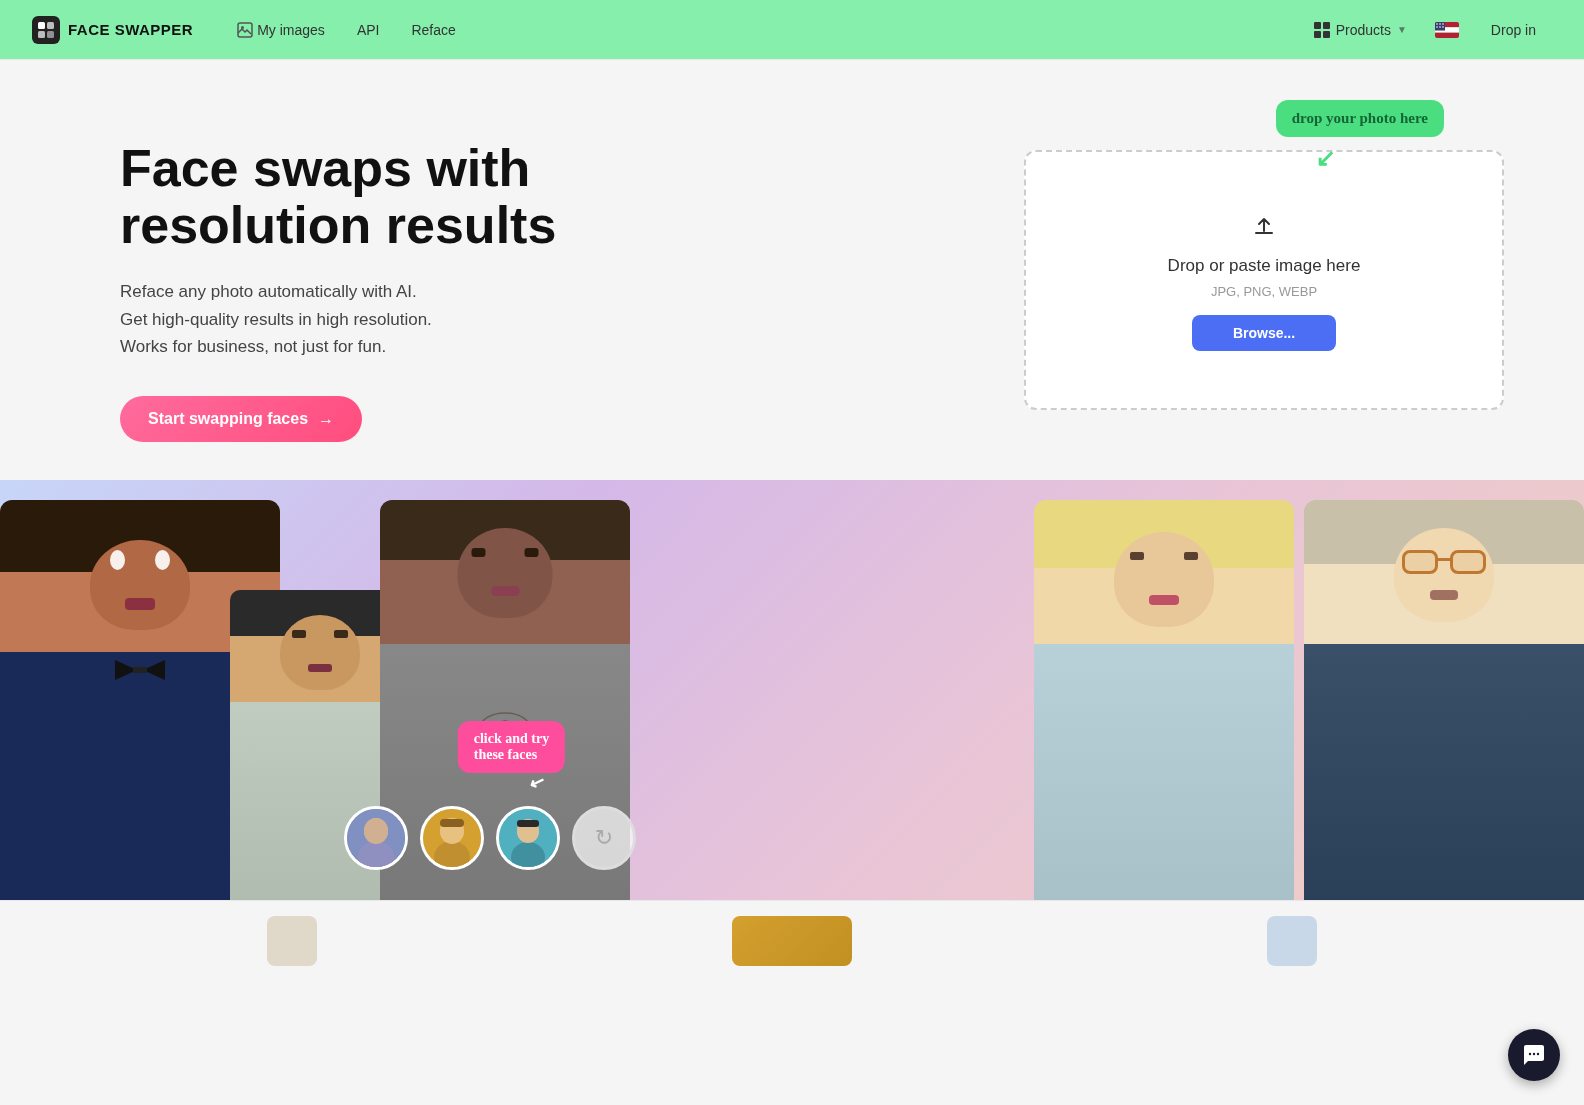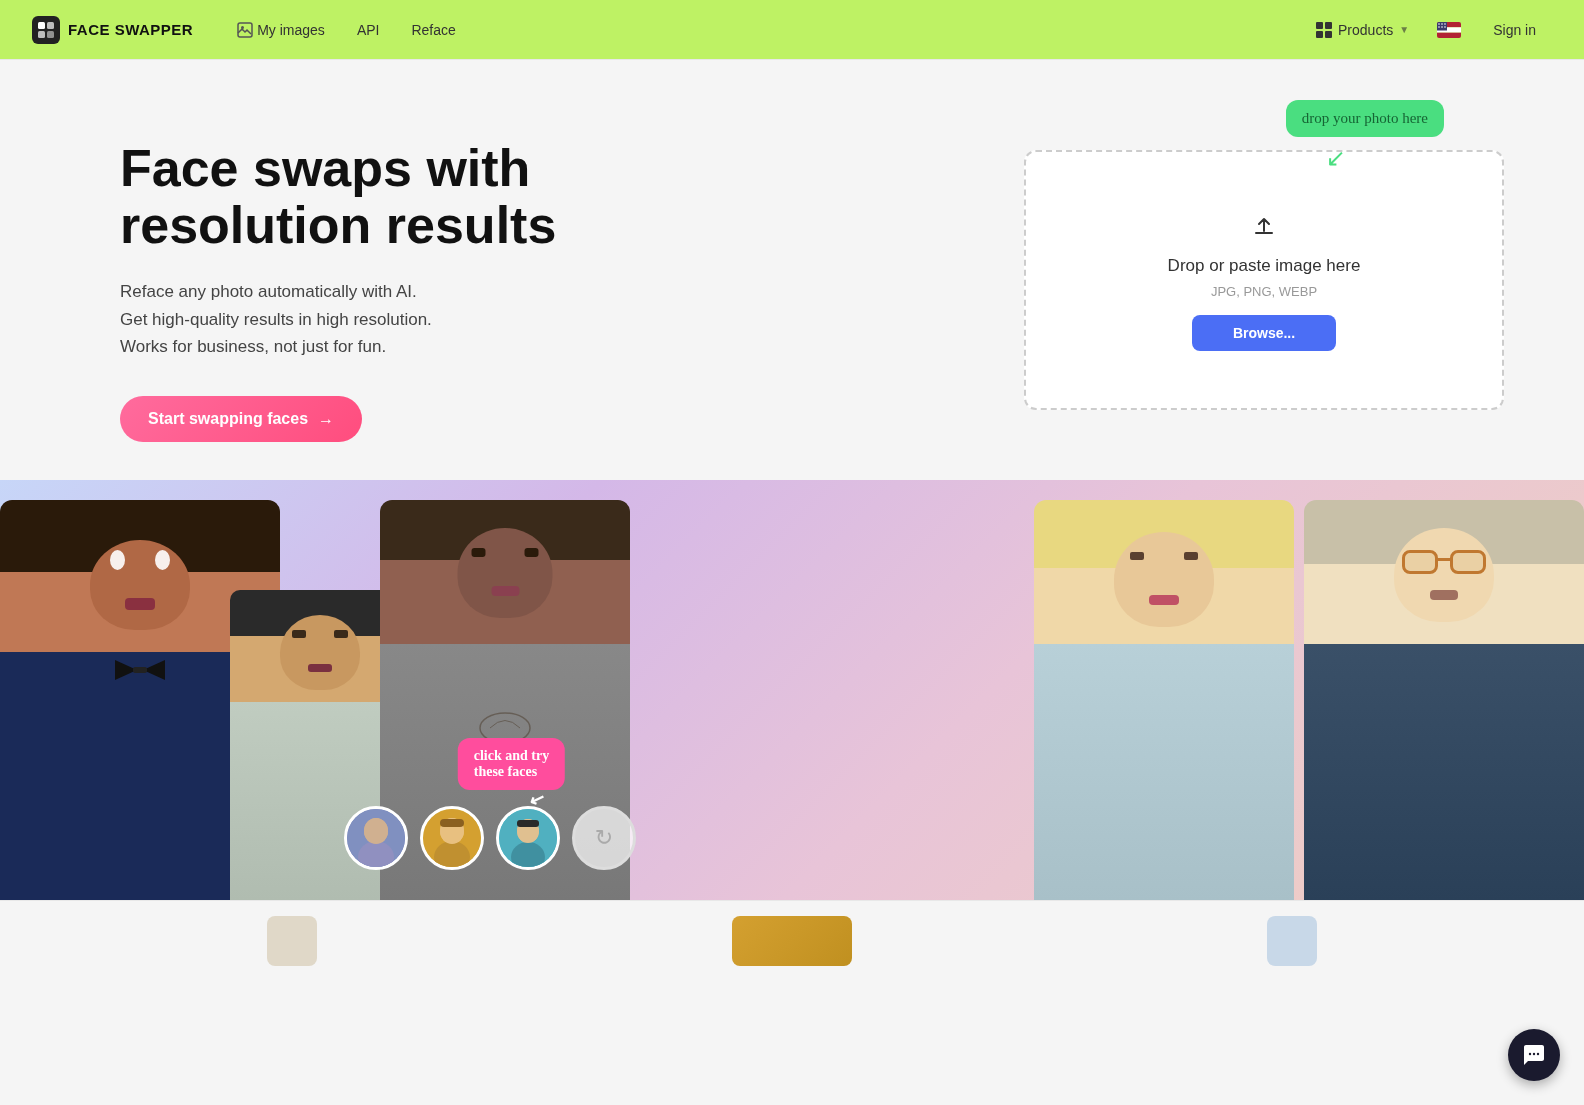--- a/index.html
+++ b/index.html
@@ -4,21 +4,21 @@
   <style>
     * { box-sizing: border-box; margin: 0; padding: 0; }
     body { font-family: -apple-system, BlinkMacSystemFont, 'Segoe UI', sans-serif; background: #f5f5f5; overflow-x: hidden; }
 
     
     .navbar {
       display: flex;
       align-items: center;
       padding: 0 32px;
       height: 60px;
-      background: #bef264;
+      background: #86efac;
       border-bottom: 1px solid #e8e8e8;
       position: relative;
       z-index: 100;
     }
     .nav-logo {
       display: flex;
       align-items: center;
       gap: 8px;
       font-weight: 700;
       font-size: 15px;
@@ -133,21 +133,21 @@
       flex: 0 0 480px;
       position: relative;
     }
     .drop-tooltip {
       position: absolute;
       top: -20px;
       right: 60px;
       background: #4ade80;
       color: #166534;
       font-size: 15px;
-      font-weight: 400;
+      font-weight: 700;
       padding: 10px 16px;
       border-radius: 12px;
       font-family: 'Comic Sans MS', cursive;
       white-space: nowrap;
       z-index: 10;
     }
     .drop-tooltip::after {
       content: '';
       position: absolute;
       bottom: -18px;
@@ -393,21 +393,21 @@
         <rect width="10" height="8.5" fill="#3C3B6E"></rect>
         <circle cx="2" cy="2" r="0.8" fill="white"></circle>
         <circle cx="5" cy="2" r="0.8" fill="white"></circle>
         <circle cx="8" cy="2" r="0.8" fill="white"></circle>
         <circle cx="2" cy="5" r="0.8" fill="white"></circle>
         <circle cx="5" cy="5" r="0.8" fill="white"></circle>
         <circle cx="8" cy="5" r="0.8" fill="white"></circle>
       </svg>
     </div>
     <div class="nav-signin">
-      <span>Sign in</span>
+      <span>Drop in</span>
     </div>
   </div>
 </nav>
 
 <section class="hero">
   <div class="hero-left">
     <h1 class="hero-title">
       <span>Face swaps with</span><br>
       <span>resolution results</span>
     </h1>
@@ -504,21 +504,21 @@
         <div style="position:absolute; top: 7%; left: 50%; transform: translateX(-50%); width: 100px; height: 94px; background: #f0d8b0; border-radius: 50% 50% 45% 45%;">
 
           <div style="position:absolute; top: 22px; left: 8px; width: 36px; height: 24px; border: 3px solid #c07830; border-radius: 8px; background: rgba(200,170,100,0.15);"></div>
           <div style="position:absolute; top: 22px; right: 8px; width: 36px; height: 24px; border: 3px solid #c07830; border-radius: 8px; background: rgba(200,170,100,0.15);"></div>
           <div style="position:absolute; top: 30px; left: 44px; width: 12px; height: 3px; background: #c07830;"></div>
           <div style="position:absolute; bottom: 22px; left: 50%; transform: translateX(-50%); width: 28px; height: 10px; background: #a07060; border-radius: 4px;"></div>
         </div>
       </div>
     </div>
 
-    <div class="click-tooltip" style="position: absolute; bottom: 110px; left: 490px; z-index: 30;">
+    <div class="click-tooltip" style="position: absolute; bottom: 127px; left: 490px; z-index: 30;">
       <span>click and try<br>these faces</span>
       <div style="position:absolute; bottom: -20px; right: 20px; color: white; font-size: 18px; transform: rotate(20deg);">↙</div>
     </div>
 
     <div class="face-circles" style="position: absolute; bottom: 30px; left: 490px; display: flex; gap: 12px; z-index: 25;">
       <div class="face-circle face-circle-1">
         <svg width="58" height="58" viewBox="0 0 58 58">
           <circle cx="29" cy="29" r="29" fill="#8090c0"></circle>
           <ellipse cx="29" cy="22" rx="12" ry="13" fill="#d0b090"></ellipse>
           <ellipse cx="29" cy="48" rx="18" ry="16" fill="#9090c0"></ellipse>

